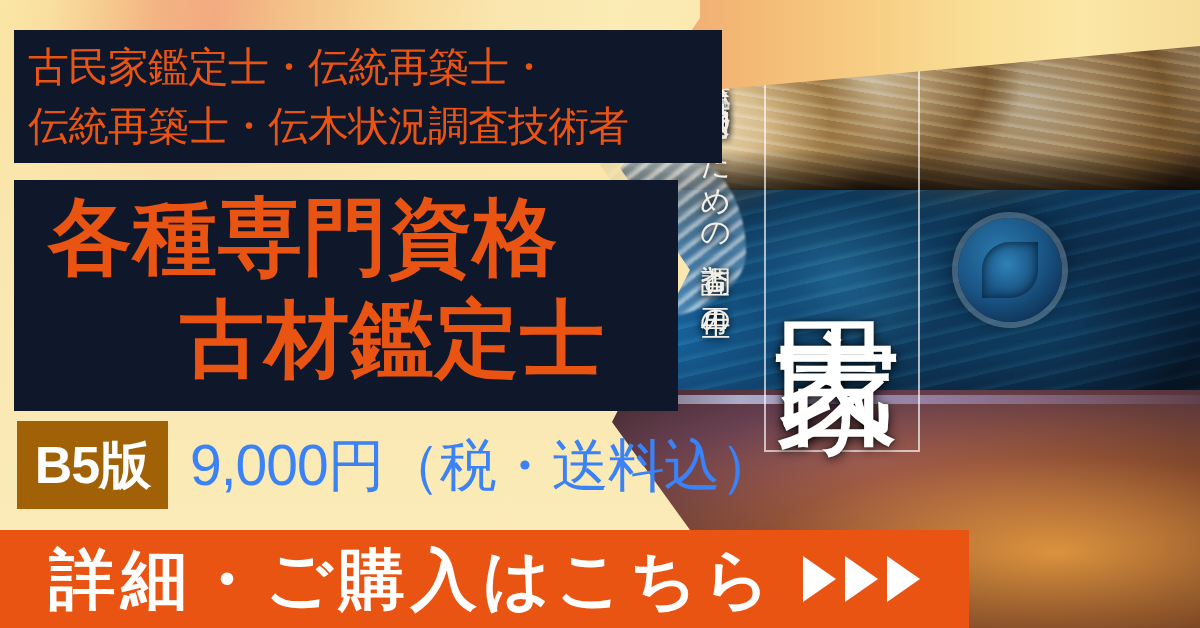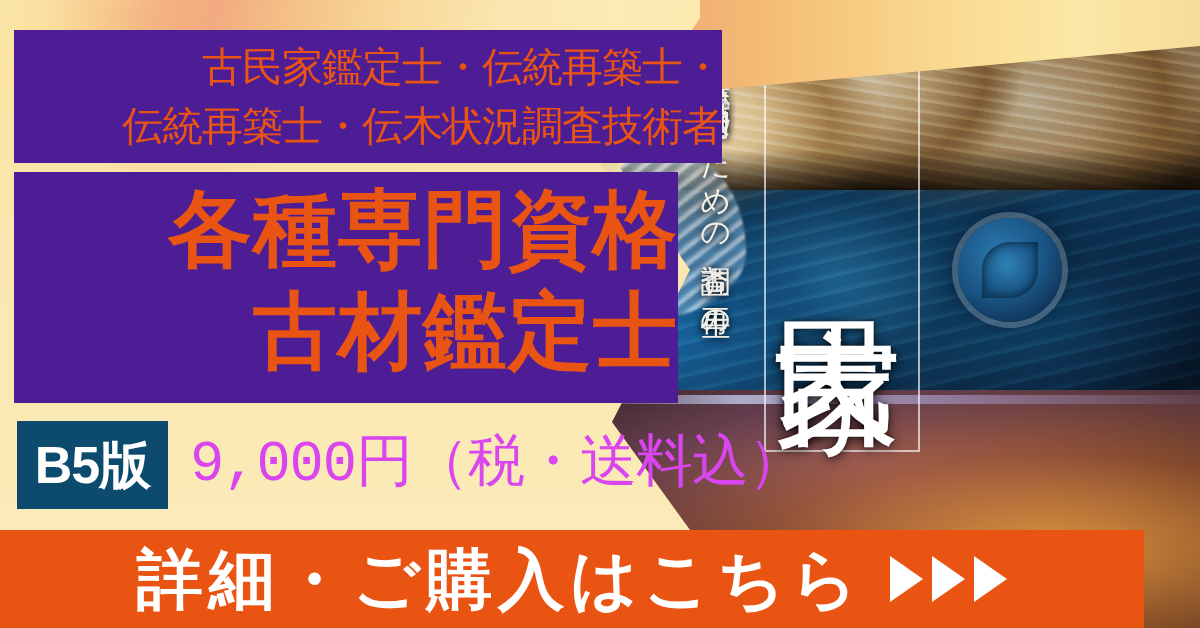--- a/index.html
+++ b/index.html
@@ -177,22 +177,21 @@
     position: absolute;
     left: 0; top: 78px;
     width: 700px; height: 462px;
     background: linear-gradient(180deg, rgba(250,226,160,0) 0%, rgba(250,229,170,.85) 14%, #fae7b0 40%, #fbebb8 100%);
     clip-path: polygon(0 0, 700px 0, 620px 90px, 690px 192px, 612px 344px, 690px 452px, 0 452px);
   }
 
   
   .panel {
     position: absolute;
-    background: #4c1d95;
-    text-align: right;
+    background: #0f172a;
   }
   #panel-certs {
     left: 14px; top: 30px;
     width: 708px; height: 133px;
     display: flex;
     flex-direction: column;
     justify-content: center;
     padding-left: 14px;
     box-sizing: border-box;
   }
@@ -200,24 +199,24 @@
     font-family: "Liberation Sans", "DejaVu Sans", sans-serif;
     font-size: 41px;
     line-height: 1.42;
     font-weight: 400;
     color: #ea5413;
     letter-spacing: -1px;
     white-space: nowrap;
   }
 
   #panel-title {
-    left: 14px; top: 172px;
+    left: 14px; top: 180px;
     width: 664px; height: 231px;
     box-sizing: border-box;
-    padding: 6px 0 0 0;
+    padding: 6px 0 0 16px;
   }
   .title-line {
     font-family: "Liberation Sans", "DejaVu Sans", sans-serif;
     font-weight: 700;
     font-size: 84px;
     line-height: 1.22;
     color: #ea5413;
     letter-spacing: 1px;
     white-space: nowrap;
   }
@@ -228,45 +227,45 @@
   #price-row {
     position: absolute;
     left: 17px; top: 421px;
     display: flex;
     align-items: center;
     height: 88px;
   }
   #badge-b5 {
     width: 151px;
     height: 88px;
-    background: #0c4a6e;
+    background: #a16207;
     color: #ffffff;
     font-family: "Liberation Sans", "DejaVu Sans", sans-serif;
     font-weight: 700;
     font-size: 52px;
     line-height: 88px;
     text-align: center;
     letter-spacing: -1px;
     box-sizing: border-box;
   }
   #price-text {
     margin-left: 22px;
-    font-family: Liberation Mono, monospace;
+    font-family: Liberation Sans, sans-serif;
     font-size: 57px;
-    color: #d946ef;
+    color: #3b82f6;
     letter-spacing: -1px;
     white-space: nowrap;
     line-height: 88px;
   }
 
   
   #cta-bar {
     position: absolute;
     left: 0; top: 530px;
-    width: 1144px; height: 98px;
+    width: 969px; height: 98px;
     background: #ea5413;
     display: flex;
     align-items: center;
     justify-content: center;
   }
   #cta-text {
     font-family: "Liberation Sans", "DejaVu Sans", sans-serif;
     font-weight: 700;
     font-size: 66px;
     color: #ffffff;

